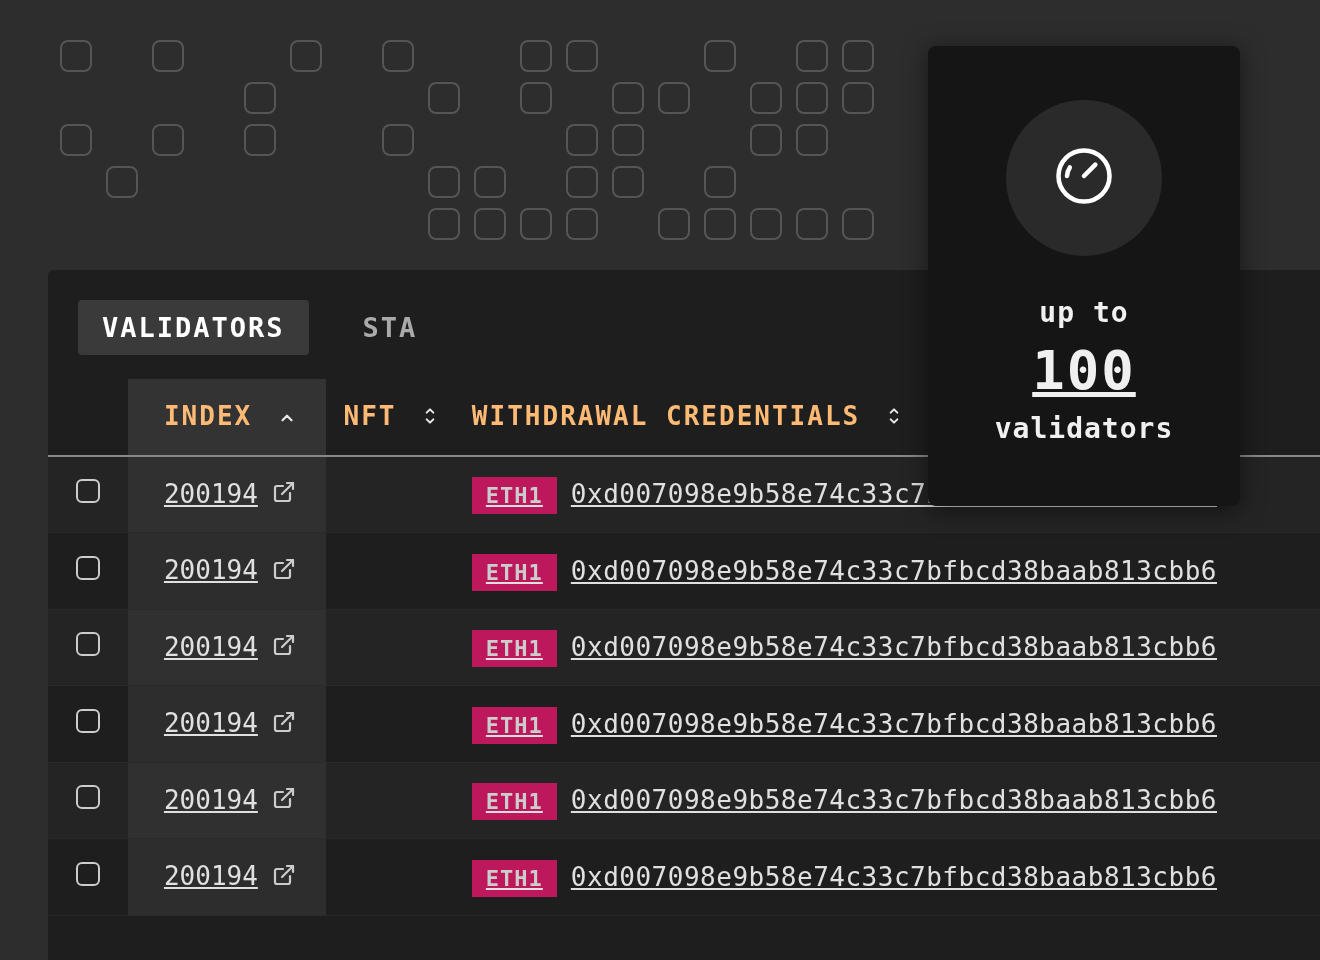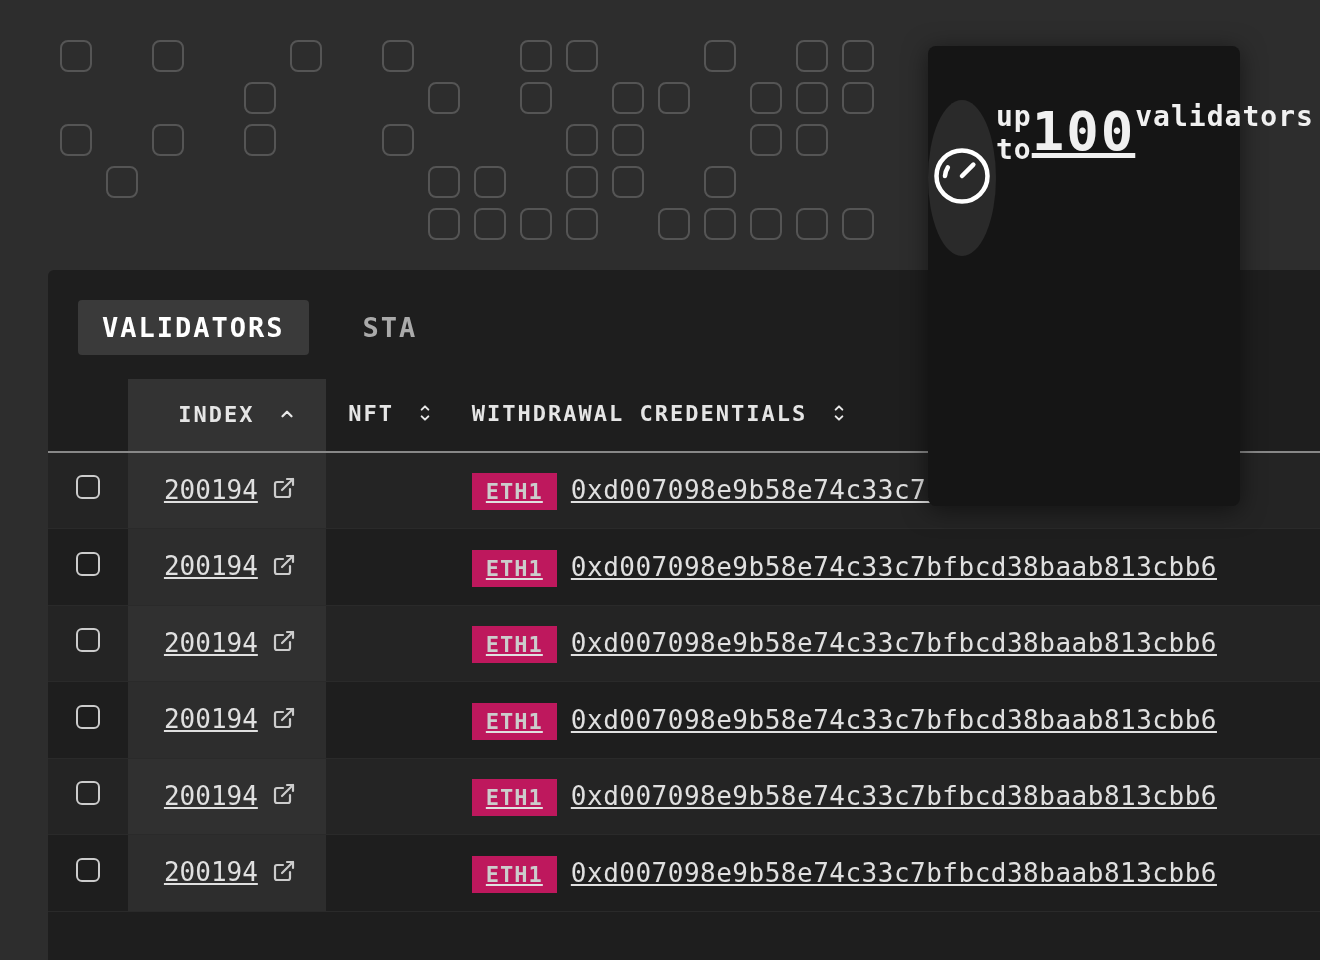--- a/index.html
+++ b/index.html
@@ -68,24 +68,24 @@
 
   
   .table {
     width: 100%;
     border-collapse: collapse;
   }
   .thead {
     border-bottom: 2px solid #888;
   }
   .th {
-    font-size: 22px;
+    font-size: 26px;
     font-weight: 700;
     letter-spacing: 2px;
-    color: #e5e5e5;
+    color: #fdba74;
     padding: 22px 16px;
     text-align: left;
     white-space: nowrap;
   }
   .th.index-col { background: #333; text-align: right; padding-right: 30px; }
   .th.check-col { width: 80px; }
   .th.nft-col { text-align: center; }
   .th .sort {
     display: inline-block;
     margin-left: 8px;
@@ -139,20 +139,22 @@
   .float-card {
     position: absolute;
     top: 46px;
     left: 928px;
     width: 312px;
     height: 460px;
     background: #151515;
     border-radius: 8px;
     box-shadow: 0 4px 24px rgba(0,0,0,0.5);
     display: flex;
+    flex-direction: column;
+    align-items: center;
     padding-top: 54px;
     color: #f0f0f0;
   }
   .gauge-circle {
     width: 156px; height: 156px;
     border-radius: 50%;
     background: #2a2a2a;
     display: flex;
     align-items: center;
     justify-content: center;

